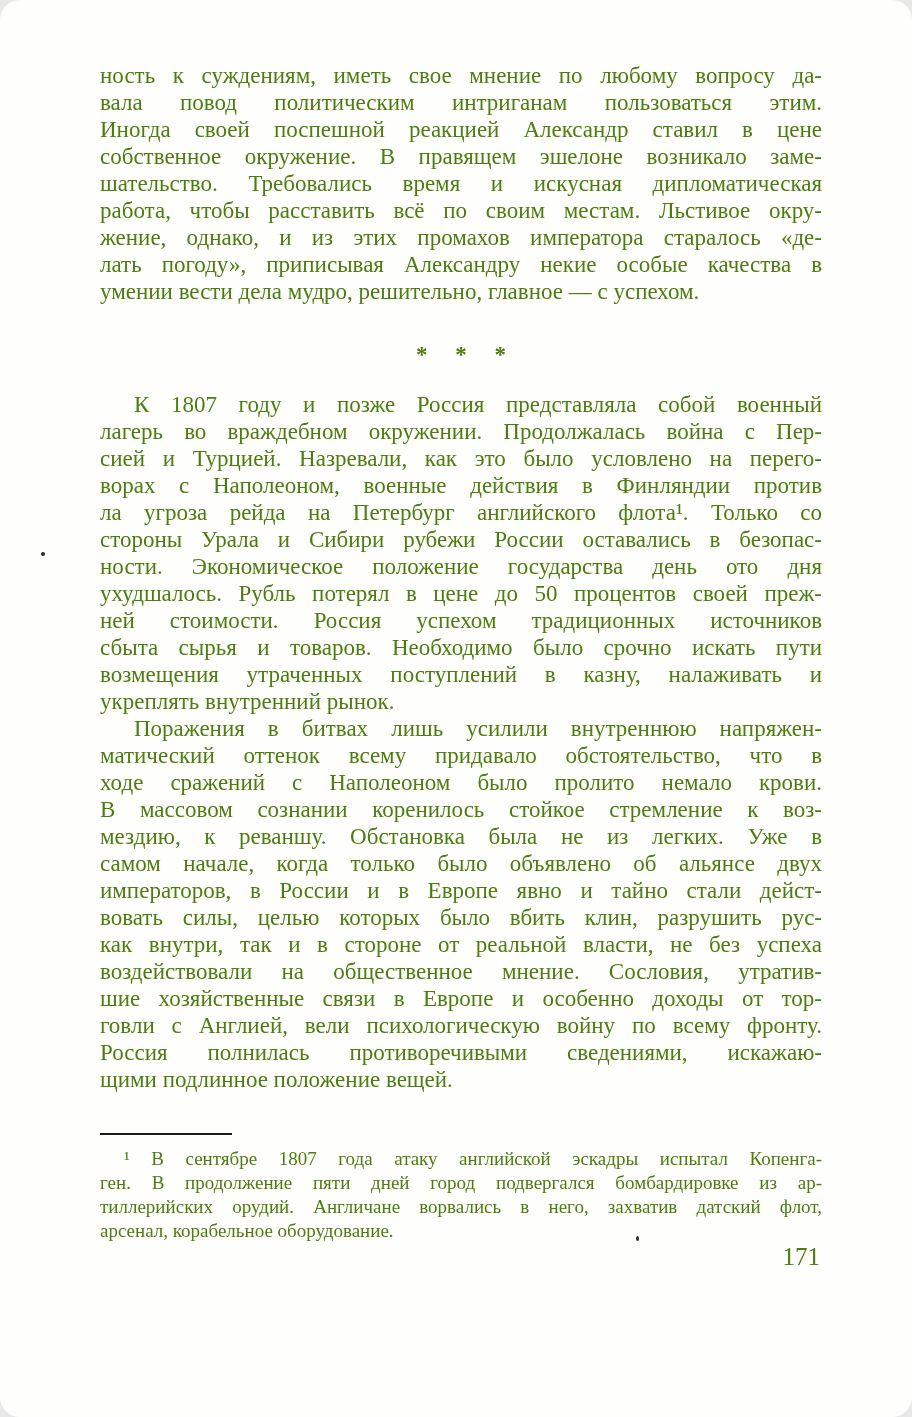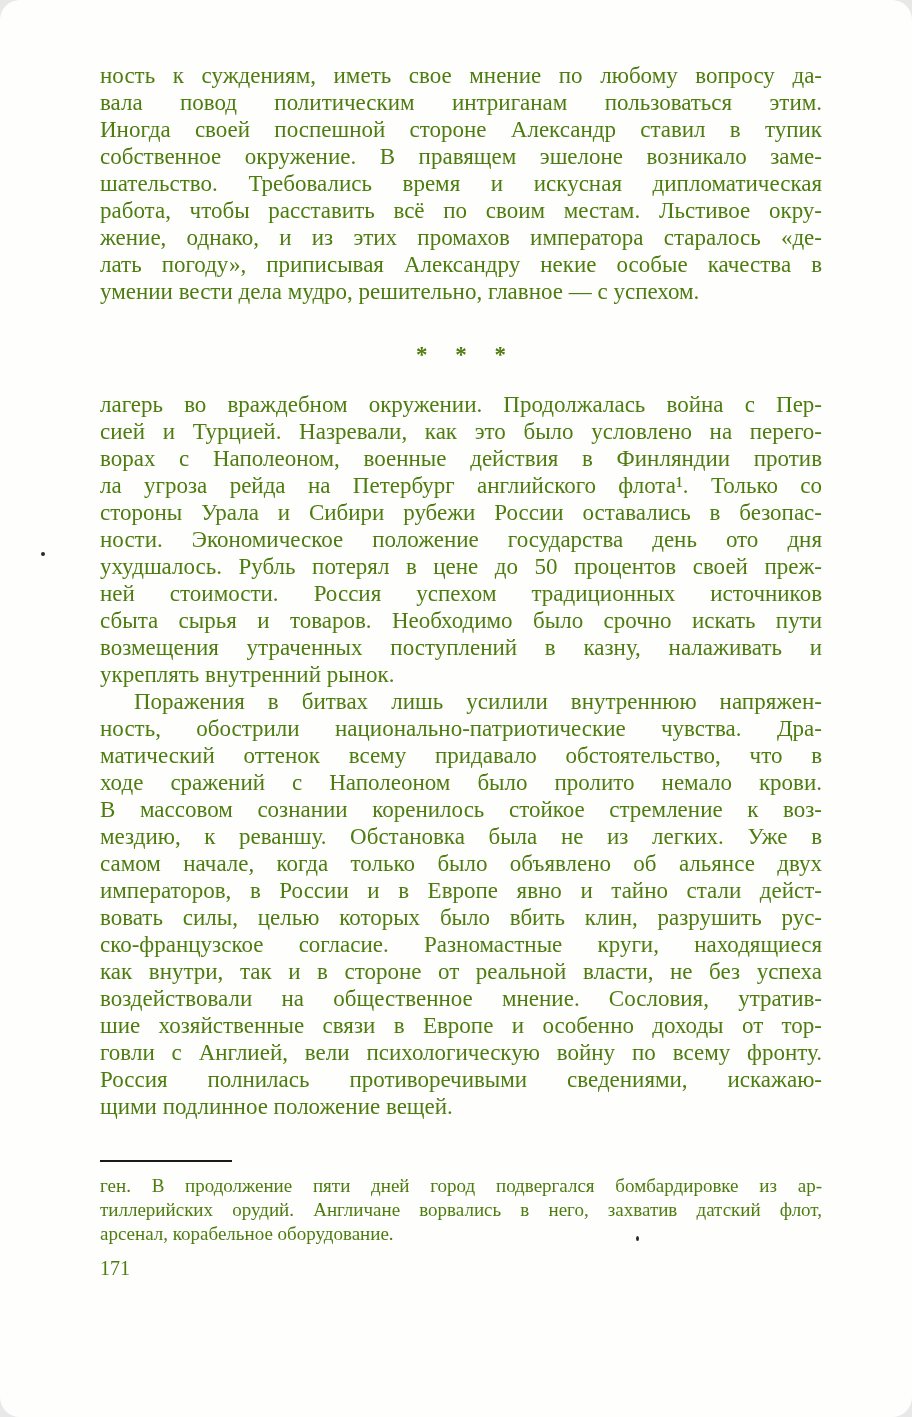--- a/index.html
+++ b/index.html
@@ -59,92 +59,91 @@
     margin: 40px 0 12px 0;
   }
   .para.footnote {
     font-size: 19px;
     line-height: 24px;
   }
   .para.footnote.indent .line.first {
     text-indent: 24px;
   }
   .pagenum {
-    margin-top: 8px;
-    text-align: left;
-    font-size: 20px;
+    text-align: right;
+    font-size: 25px;
     line-height: 28px;
     padding-right: 2px;
   }
   .speck {
     position: absolute;
     background: #2a2a2a;
     border-radius: 50%;
   }
   .speck.s1 { left: 41px; top: 552px; width: 4px; height: 4px; }
   .speck.s2 { left: 636px; top: 1236px; width: 3px; height: 5px; }
 </style>
 </head>
 <body>
 
 <div class="page">
   <main class="textblock">
 
     <section class="para">
         <div class="line first">ность к суждениям, иметь свое мнение по любому вопросу да-</div>
         <div class="line">вала повод политическим интриганам пользоваться этим.</div>
-        <div class="line">Иногда своей поспешной стороне Александр ставил в тупик</div>
+        <div class="line">Иногда своей поспешной реакцией Александр ставил в цене</div>
         <div class="line">собственное окружение. В правящем эшелоне возникало заме-</div>
         <div class="line">шательство. Требовались время и искусная дипломатическая</div>
         <div class="line">работа, чтобы расставить всё по своим местам. Льстивое окру-</div>
         <div class="line">жение, однако, и из этих промахов императора старалось «де-</div>
         <div class="line">лать погоду», приписывая Александру некие особые качества в</div>
         <div class="line last">умении вести дела мудро, решительно, главное — с успехом.</div>
       </section>
 
     <div class="sepwrap">
       <span class="stars">* * *</span>
     </div>
 
     <section class="para indent">
+        <div class="line first">К 1807 году и позже Россия представляла собой военный</div>
         <div class="line">лагерь во враждебном окружении. Продолжалась война с Пер-</div>
         <div class="line">сией и Турцией. Назревали, как это было условлено на перего-</div>
         <div class="line">ворах с Наполеоном, военные действия в Финляндии против</div>
         <div class="line">ла угроза рейда на Петербург английского флота¹. Только со</div>
         <div class="line">стороны Урала и Сибири рубежи России оставались в безопас-</div>
         <div class="line">ности. Экономическое положение государства день ото дня</div>
         <div class="line">ухудшалось. Рубль потерял в цене до 50 процентов своей преж-</div>
         <div class="line">ней стоимости. Россия успехом традиционных источников</div>
         <div class="line">сбыта сырья и товаров. Необходимо было срочно искать пути</div>
         <div class="line">возмещения утраченных поступлений в казну, налаживать и</div>
         <div class="line last">укреплять внутренний рынок.</div>
       </section>
 
     <section class="para indent">
         <div class="line first">Поражения в битвах лишь усилили внутреннюю напряжен-</div>
-        <div class="line">ность, обострили национально-патриотические чувства. Дра-</div>
         <div class="line">матический оттенок всему придавало обстоятельство, что в</div>
         <div class="line">ходе сражений с Наполеоном было пролито немало крови.</div>
         <div class="line">В массовом сознании коренилось стойкое стремление к воз-</div>
         <div class="line">мездию, к реваншу. Обстановка была не из легких. Уже в</div>
         <div class="line">самом начале, когда только было объявлено об альянсе двух</div>
         <div class="line">императоров, в России и в Европе явно и тайно стали дейст-</div>
         <div class="line">вовать силы, целью которых было вбить клин, разрушить рус-</div>
-        <div class="line">ско-французское согласие. Разномастные круги, находящиеся</div>
         <div class="line">как внутри, так и в стороне от реальной власти, не без успеха</div>
         <div class="line">воздействовали на общественное мнение. Сословия, утратив-</div>
         <div class="line">шие хозяйственные связи в Европе и особенно доходы от тор-</div>
         <div class="line">говли с Англией, вели психологическую войну по всему фронту.</div>
         <div class="line">Россия полнилась противоречивыми сведениями, искажаю-</div>
         <div class="line last">щими подлинное положение вещей.</div>
       </section>
 
     <hr class="footnote-rule">
 
     <section class="para footnote indent">
+        <div class="line first">¹ В сентябре 1807 года атаку английской эскадры испытал Копенга-</div>
         <div class="line">ген. В продолжение пяти дней город подвергался бомбардировке из ар-</div>
         <div class="line">тиллерийских орудий. Англичане ворвались в него, захватив датский флот,</div>
         <div class="line last">арсенал, корабельное оборудование.</div>
       </section>
 
     <div class="pagenum">171</div>
   </main>
 
   <span class="speck s1"></span>
   <span class="speck s2"></span>

